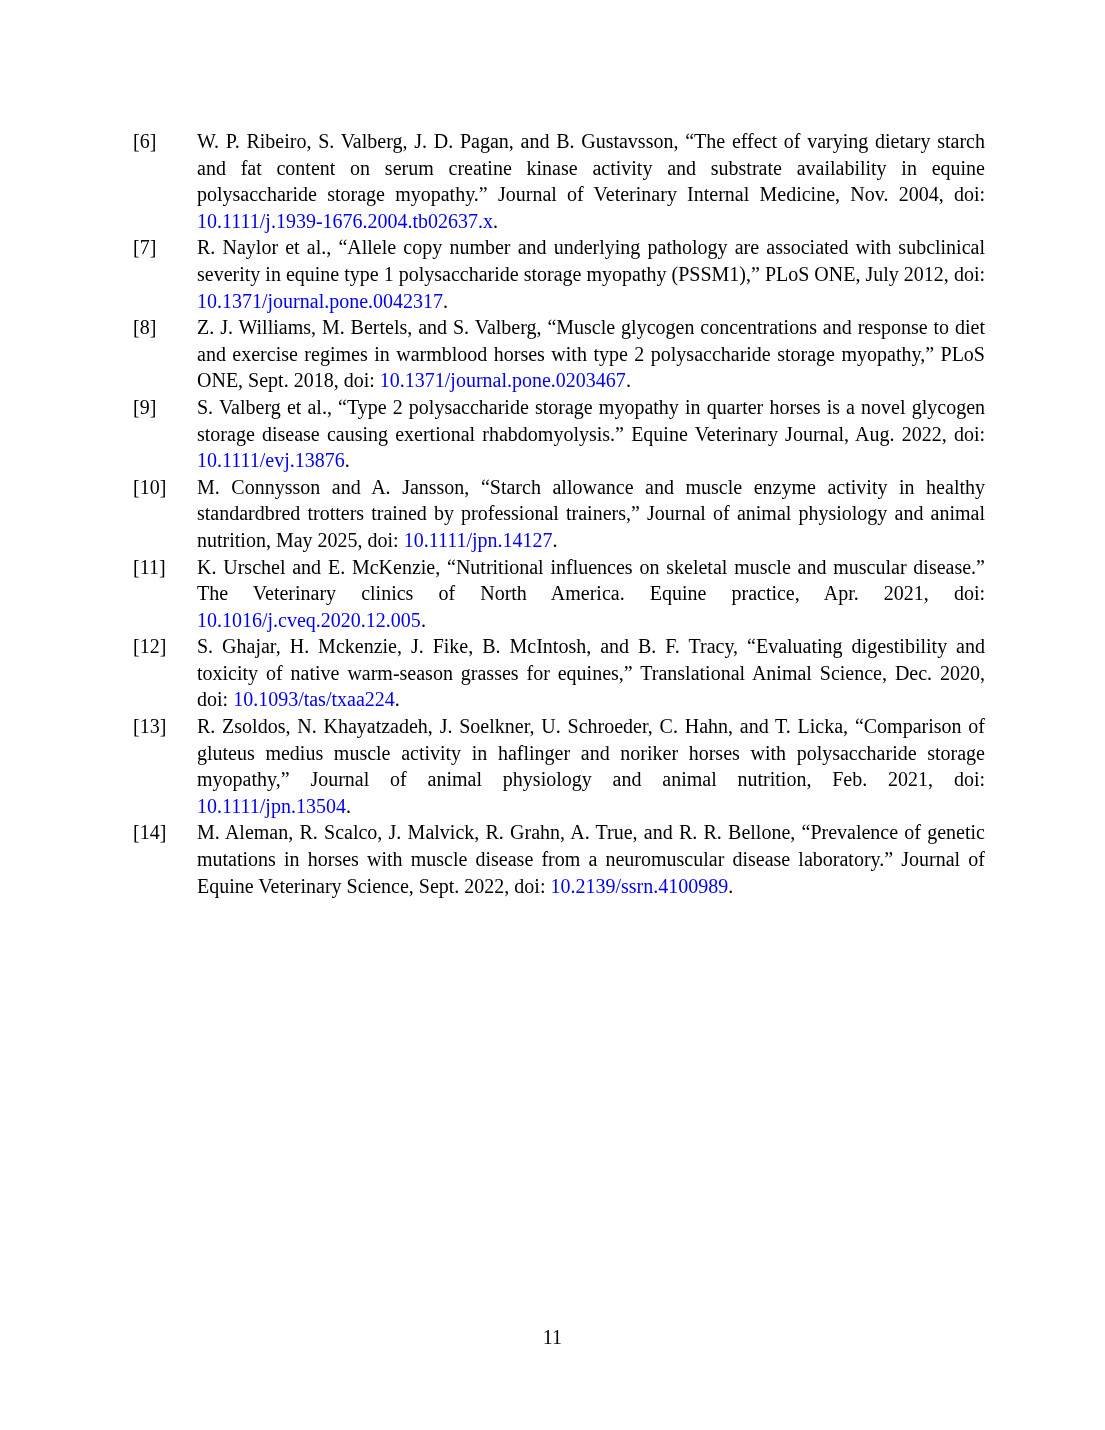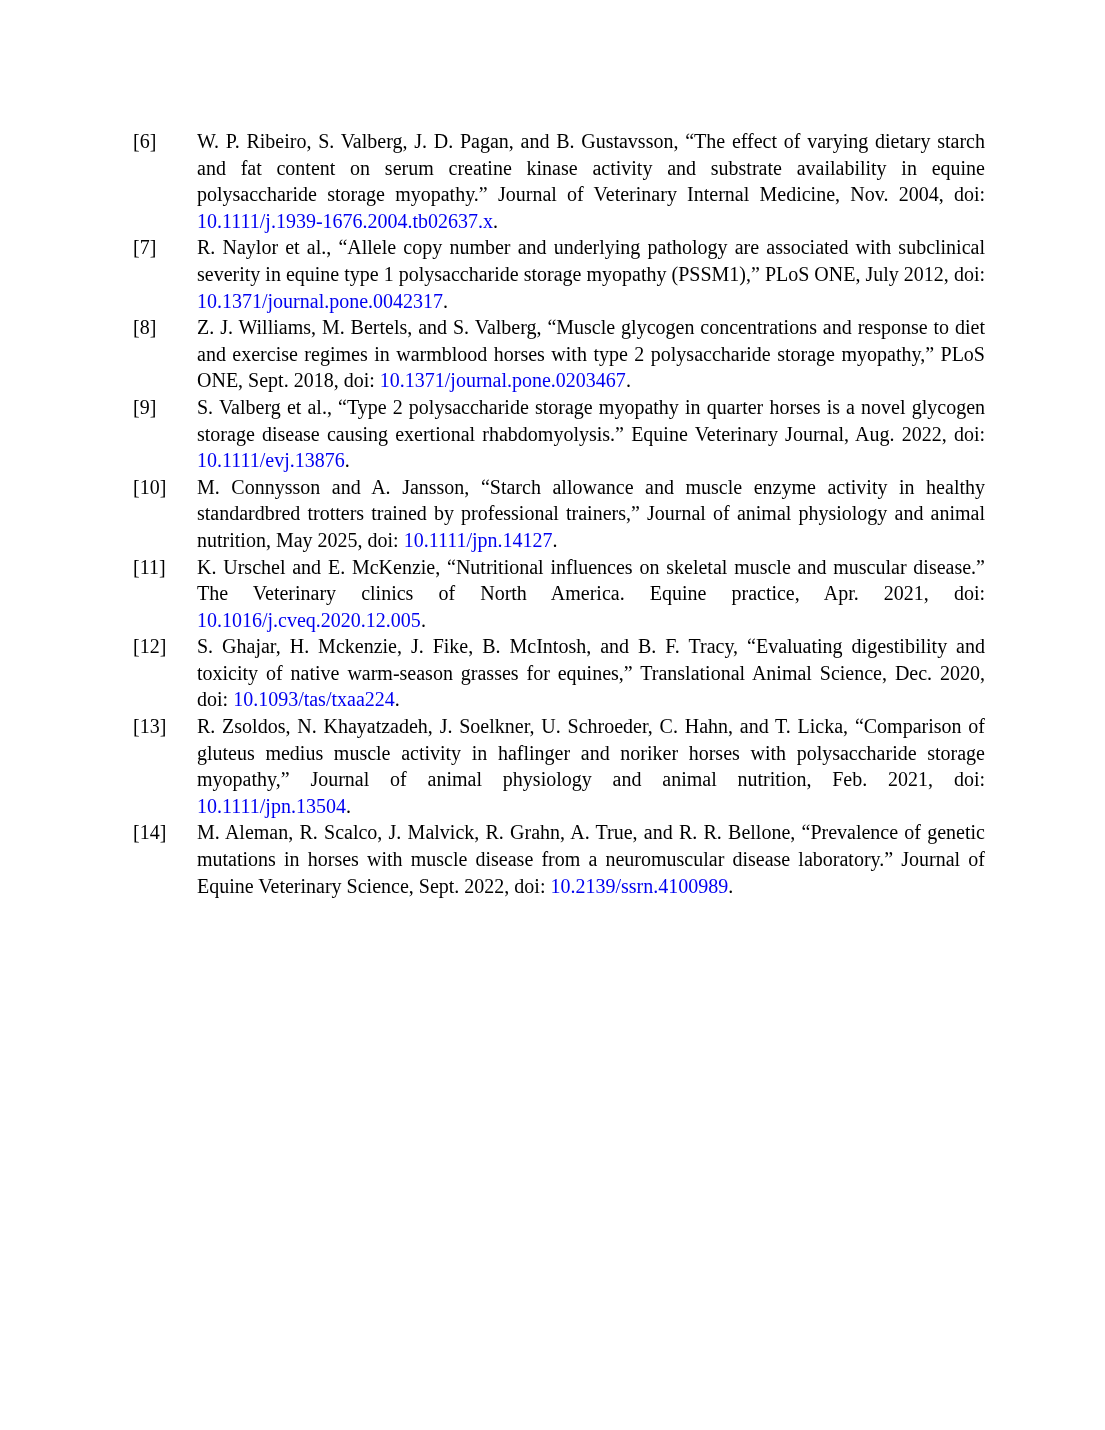--- a/index.html
+++ b/index.html
@@ -66,13 +66,14 @@
       <div class="ref-item"><span class="ref-label">[6]</span><span><span class="seg-normal">W. P. Ribeiro, S. Valberg, J. D. Pagan, and B. Gustavsson, “The effect of varying dietary starch and fat content on serum creatine kinase activity and substrate availability in equine polysaccharide storage myopathy.”  </span><span class="seg-italic">Journal of Veterinary Internal Medicine</span><span class="seg-normal">, Nov. 2004, doi: </span><a class="doi-link" href="#" style="color: rgb(0, 0, 240);">10.1111/j.1939-1676.2004.tb02637.x</a><span class="seg-normal">.</span></span></div>
       <div class="ref-item"><span class="ref-label">[7]</span><span><span class="seg-normal">R. Naylor </span><span class="seg-italic">et al.</span><span class="seg-normal">, “Allele copy number and underlying pathology are associated with subclinical severity in equine type 1 polysaccharide storage myopathy (PSSM1),” </span><span class="seg-italic">PLoS ONE</span><span class="seg-normal">, July 2012, doi: </span><a class="doi-link" href="#" style="color: rgb(0, 0, 240);">10.1371/journal.pone.0042317</a><span class="seg-normal">.</span></span></div>
       <div class="ref-item"><span class="ref-label">[8]</span><span><span class="seg-normal">Z. J. Williams, M. Bertels, and S. Valberg, “Muscle glycogen concentrations and response to diet and exercise regimes in warmblood horses with type 2 polysaccharide storage myopathy,” </span><span class="seg-italic">PLoS ONE</span><span class="seg-normal">, Sept. 2018, doi: </span><a class="doi-link" href="#" style="color: rgb(0, 0, 240);">10.1371/journal.pone.0203467</a><span class="seg-normal">.</span></span></div>
       <div class="ref-item"><span class="ref-label">[9]</span><span><span class="seg-normal">S. Valberg </span><span class="seg-italic">et al.</span><span class="seg-normal">, “Type 2 polysaccharide storage myopathy in quarter horses is a novel glycogen storage disease causing exertional rhabdomyolysis.”  </span><span class="seg-italic">Equine Veterinary Journal</span><span class="seg-normal">, Aug. 2022, doi: </span><a class="doi-link" href="#" style="color: rgb(0, 0, 240);">10.1111/evj.13876</a><span class="seg-normal">.</span></span></div>
       <div class="ref-item"><span class="ref-label">[10]</span><span><span class="seg-normal">M. Connysson and A. Jansson, “Starch allowance and muscle enzyme activity in healthy standardbred trotters trained by professional trainers,” </span><span class="seg-italic">Journal of animal physiology and animal nutrition</span><span class="seg-normal">, May 2025, doi: </span><a class="doi-link" href="#" style="color: rgb(0, 0, 240);">10.1111/jpn.14127</a><span class="seg-normal">.</span></span></div>
       <div class="ref-item"><span class="ref-label">[11]</span><span><span class="seg-normal">K. Urschel and E. McKenzie, “Nutritional influences on skeletal muscle and muscular disease.”  </span><span class="seg-italic">The Veterinary clinics of North America. Equine practice</span><span class="seg-normal">, Apr. 2021, doi: </span><a class="doi-link" href="#" style="color: rgb(0, 0, 240);">10.1016/j.cveq.2020.12.005</a><span class="seg-normal">.</span></span></div>
       <div class="ref-item"><span class="ref-label">[12]</span><span><span class="seg-normal">S. Ghajar, H. Mckenzie, J. Fike, B. McIntosh, and B. F. Tracy, “Evaluating digestibility and toxicity of native warm-season grasses for equines,” </span><span class="seg-italic">Translational Animal Science</span><span class="seg-normal">, Dec. 2020, doi: </span><a class="doi-link" href="#" style="color: rgb(0, 0, 240);">10.1093/tas/txaa224</a><span class="seg-normal">.</span></span></div>
       <div class="ref-item"><span class="ref-label">[13]</span><span><span class="seg-normal">R. Zsoldos, N. Khayatzadeh, J. Soelkner, U. Schroeder, C. Hahn, and T. Licka, “Comparison of gluteus medius muscle activity in haflinger and noriker horses with polysaccharide storage myopathy,” </span><span class="seg-italic">Journal of animal physiology and animal nutrition</span><span class="seg-normal">, Feb. 2021, doi: </span><a class="doi-link" href="#" style="color: rgb(0, 0, 240);">10.1111/jpn.13504</a><span class="seg-normal">.</span></span></div>
       <div class="ref-item"><span class="ref-label">[14]</span><span><span class="seg-normal">M. Aleman, R. Scalco, J. Malvick, R. Grahn, A. True, and R. R. Bellone, “Prevalence of genetic mutations in horses with muscle disease from a neuromuscular disease laboratory.”  </span><span class="seg-italic">Journal of Equine Veterinary Science</span><span class="seg-normal">, Sept.  2022, doi: </span><a class="doi-link" href="#" style="color: rgb(0, 0, 240);">10.2139/ssrn.4100989</a><span class="seg-normal">.</span></span></div>
     </div>
+  <div class="page-number">11</div>
 </div>
 
 </body></html>

